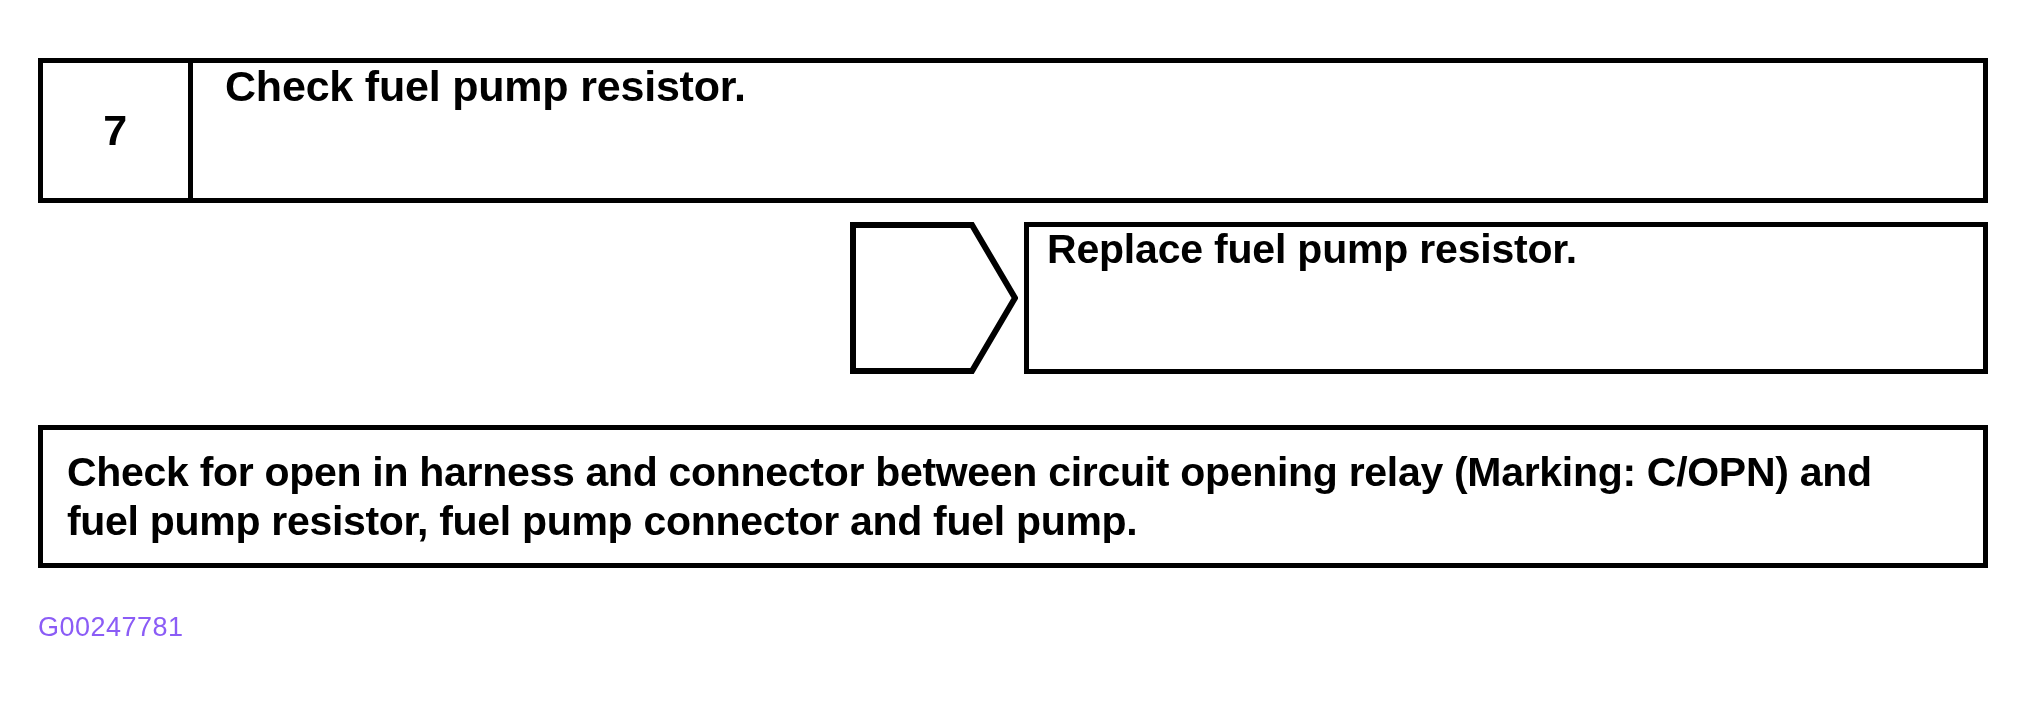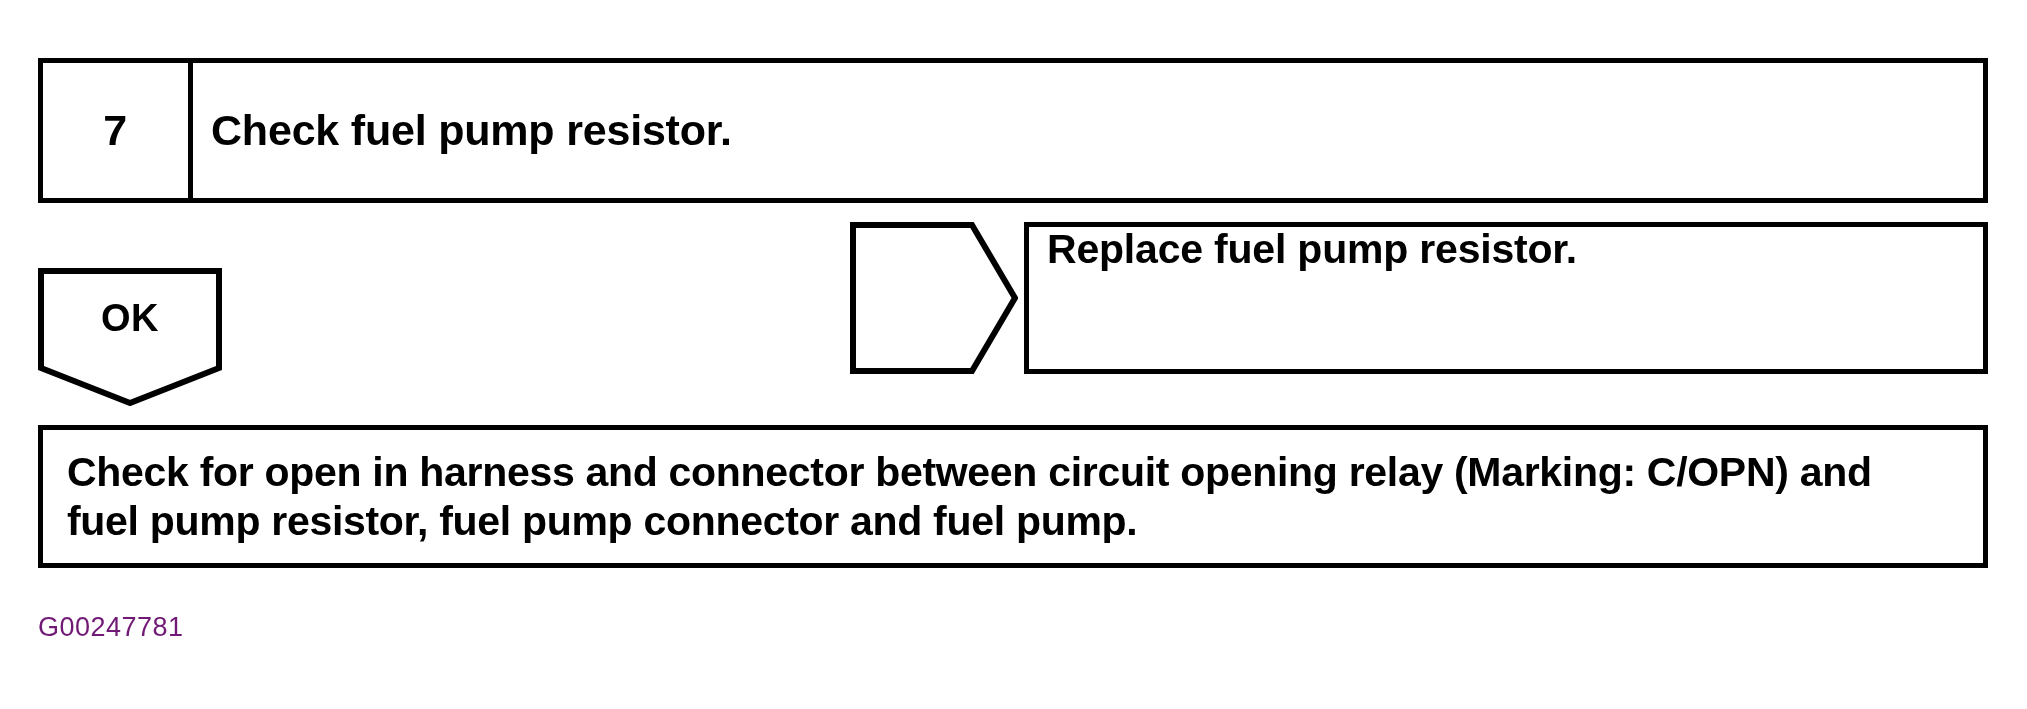--- a/index.html
+++ b/index.html
@@ -44,22 +44,22 @@
   }
   .step-num {
     font-size: 43px;
     font-weight: bold;
     line-height: 1;
     letter-spacing: 0.5px;
   }
   .step-text-cell {
     flex: 1 1 auto;
     display: flex;
-    align-items: center;
-    padding-left: 18px;
+    align-items: flex-start;
+    padding-left: 32px;
     box-sizing: border-box;
   }
   .step-text {
     font-size: 43px;
     font-weight: bold;
     line-height: 1.1;
     letter-spacing: -0.2px;
     white-space: nowrap;
   }
 
@@ -165,43 +165,37 @@
   }
 
   
   .figure-id {
     position: absolute;
     left: 38px;
     top: 612px;
     font-size: 27px;
     font-weight: normal;
     letter-spacing: 0.5px;
-    color: #701a75;
+    color: #8b5cf6;
   }
 </style>
 </head>
 <body>
 
 <div id="page">
 
   <div class="step-row">
     <div class="step-num-cell">
       <span class="step-num">7</span>
     </div>
     <div class="step-text-cell">
       <span class="step-text">Check fuel pump resistor.</span>
     </div>
   </div>
 
-  <div class="ok-marker">
-    <svg viewBox="0 0 184 138" preserveAspectRatio="none">
-      <polygon points="3,3 181,3 181,100 92,135 3,100" fill="#ffffff" stroke="#000000" stroke-width="6" stroke-linejoin="miter"></polygon>
-    </svg>
-    <div class="ok-label">OK</div>
-  </div>
 
   <div class="ng-marker">
     <svg viewBox="0 0 168 152" preserveAspectRatio="none">
       <polygon points="3,3 122,3 165,76 122,149 3,149" fill="#ffffff" stroke="#000000" stroke-width="6" stroke-linejoin="miter"></polygon>
     </svg>
   </div>
 
   <div class="ng-result-box">
     <span class="ng-result-text">Replace fuel pump resistor.</span>
   </div>

